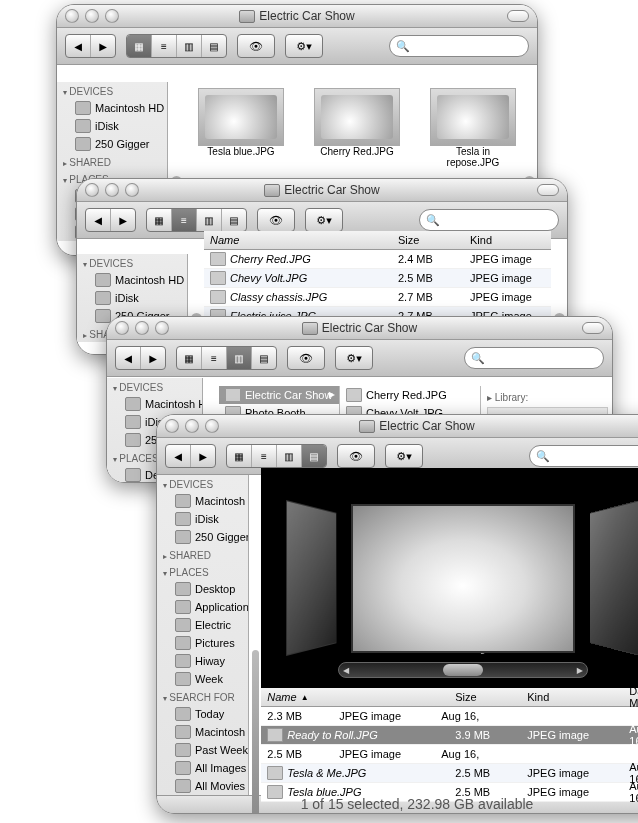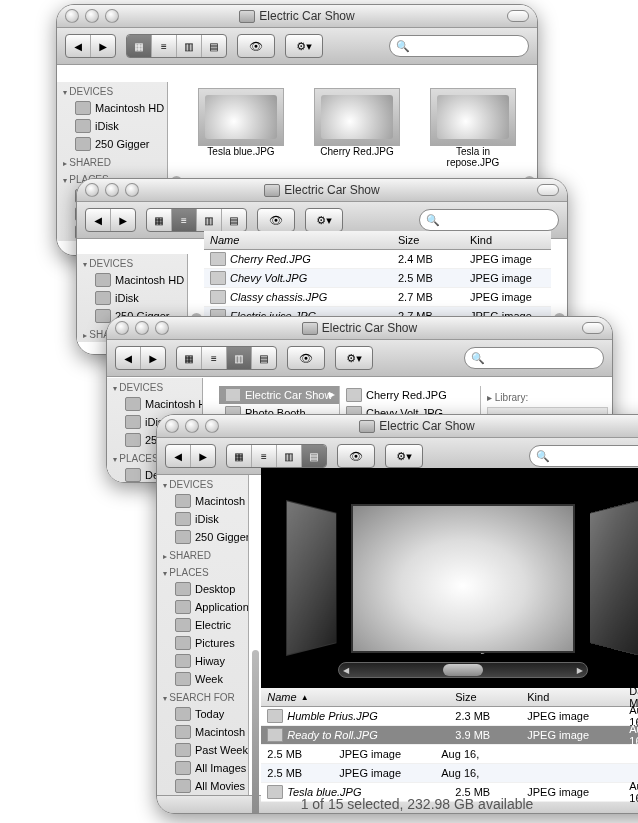--- a/index.html
+++ b/index.html
@@ -663,43 +663,43 @@
           <div class="c-name">
               <span>Name</span> 
               <span style="font-size:8px">▲</span>
             </div>
           <div class="c-size">Size</div>
           <div class="c-kind">Kind</div>
           <div class="c-date">Date Modifi</div>
         </div>
         <div id="listB">
             <div class="lrow">
-              <div class="c-name">
-                <span class="fileicon"></span>
-                <span>Humble Prius.JPG</span>
-              </div>
               <div class="c-size">2.3 MB</div>
               <div class="c-kind">JPEG image</div>
               <div class="c-date">Aug 16,</div>
             </div>
             <div class="lrow sel">
               <div class="c-name">
                 <span class="fileicon"></span>
                 <span>Ready to Roll.JPG</span>
               </div>
               <div class="c-size">3.9 MB</div>
               <div class="c-kind">JPEG image</div>
               <div class="c-date">Aug 16,</div>
             </div>
             <div class="lrow">
               <div class="c-size">2.5 MB</div>
               <div class="c-kind">JPEG image</div>
               <div class="c-date">Aug 16,</div>
             </div>
             <div class="lrow">
+              <div class="c-name">
+                <span class="fileicon"></span>
+                <span>Tesla &amp; Me.JPG</span>
+              </div>
               <div class="c-size">2.5 MB</div>
               <div class="c-kind">JPEG image</div>
               <div class="c-date">Aug 16,</div>
             </div>
             <div class="lrow">
               <div class="c-name">
                 <span class="fileicon"></span>
                 <span>Tesla blue.JPG</span>
               </div>
               <div class="c-size">2.5 MB</div>

